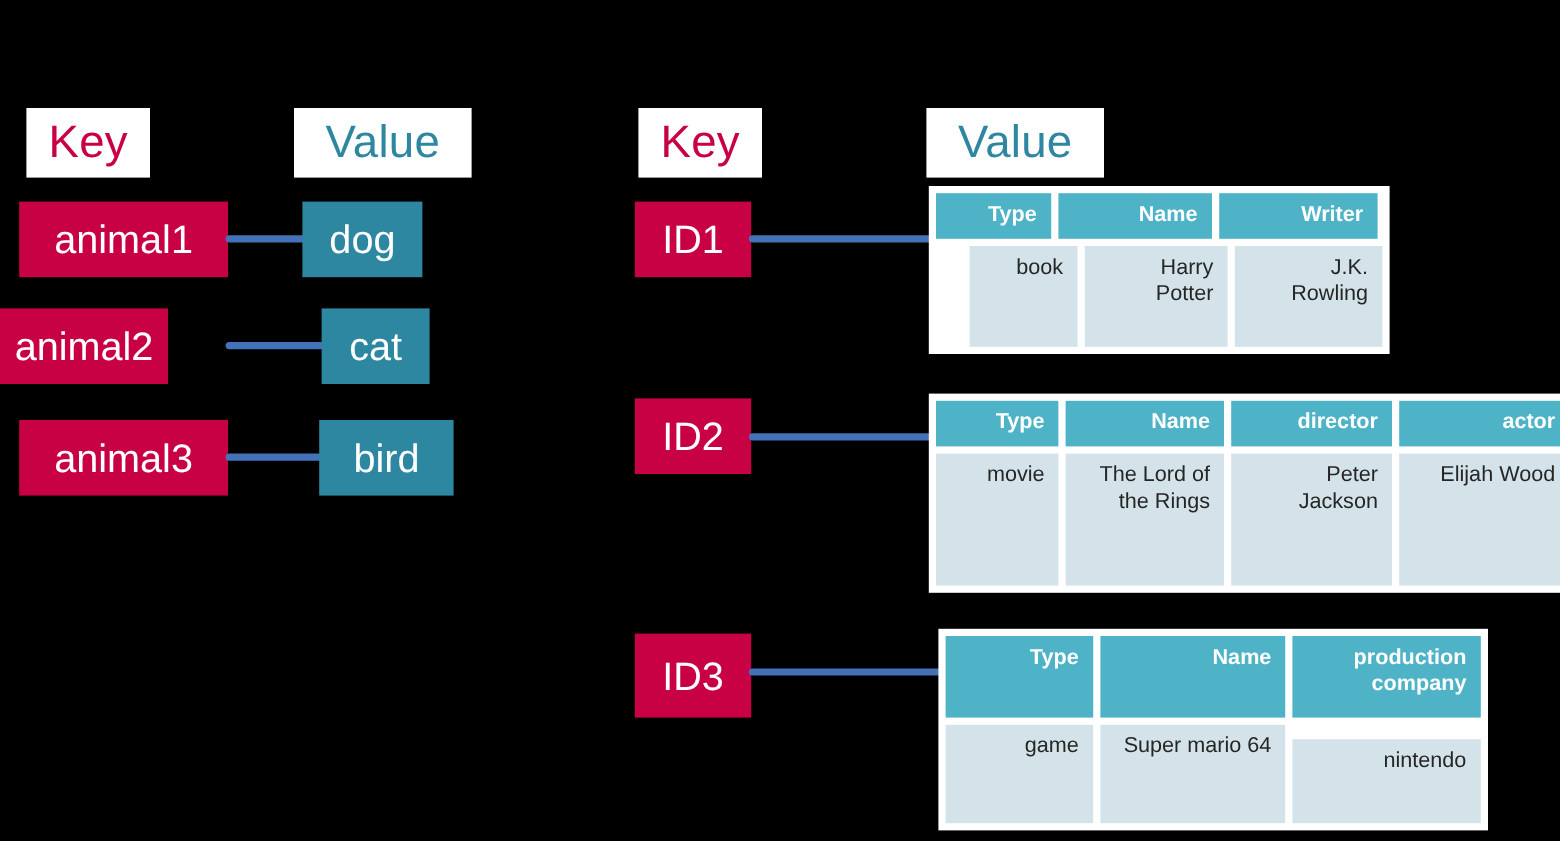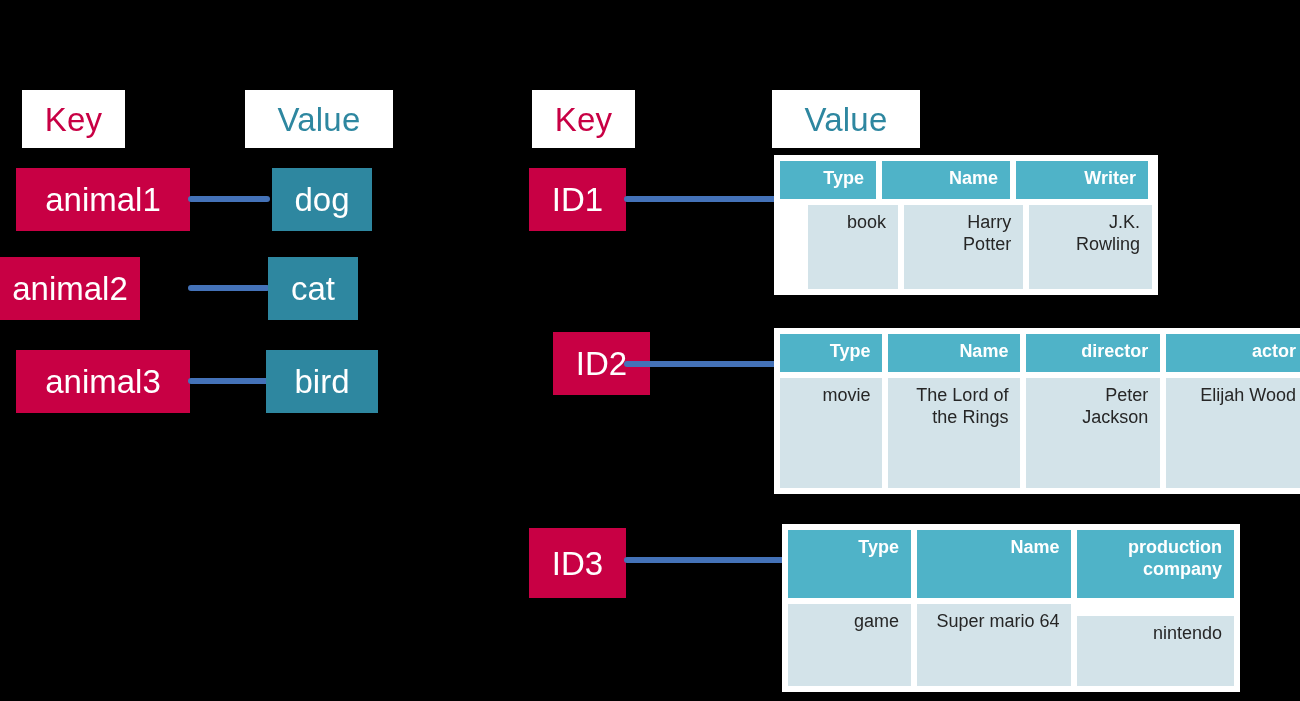--- a/index.html
+++ b/index.html
@@ -25,21 +25,21 @@
 
   
   .abs { position: absolute; box-sizing: border-box; }
 
   
   .hdr-chip {
     background: #ffffff;
     display: flex;
     align-items: center;
     justify-content: center;
-    font-size: 33px;
+    font-size: 38px;
     line-height: 1;
     letter-spacing: 0.2px;
   }
   .hdr-key   { color: #C80044; }
   .hdr-value { color: #2E87A0; }
 
   
   .key-box {
     background: #C80044;
     color: #ffffff;
@@ -113,21 +113,21 @@
   </div>
 
   <div class="abs hdr-chip hdr-value" style="left:245px; top:90px; width:148px; height:58px;">
     <span>Value</span>
   </div>
 
   <div class="abs key-box" style="left:16px; top:168px; width:174px; height:63px;">
     <span>animal1</span>
   </div>
   <div class="abs connector" style="left:188px; top:196px; width:82px;"></div>
-  <div class="abs val-box" style="left:272px; top:168px; width:100px; height:63px;">
+  <div class="abs val-box" style="left:252px; top:168px; width:100px; height:63px;">
     <span>dog</span>
   </div>
 
   <div class="abs key-box" style="left:0; top:257px; width:140px; height:63px;">
     <span>animal2</span>
   </div>
   <div class="abs connector" style="left:188px; top:285px; width:82px;"></div>
   <div class="abs val-box" style="left:268px; top:257px; width:90px; height:63px;">
     <span>cat</span>
   </div>
@@ -159,21 +159,21 @@
       <div class="kv-cell head-cell" style="width:128px;">Name</div>
       <div class="kv-cell head-cell" style="width:132px;">Writer</div>
     </div>
     <div class="kv-row body-row" style="flex:1;padding-left:28px;">
       <div class="kv-cell body-cell" style="width:96px;">book</div>
       <div class="kv-cell body-cell" style="width:128px;">Harry Potter</div>
       <div class="kv-cell body-cell" style="width:132px;">J.K. Rowling</div>
     </div>
   </div>
 
-  <div class="abs key-box" style="left:529px; top:332px; width:97px; height:63px;margin-left:24px;">
+  <div class="abs key-box" style="left:529px; top:332px; width:97px; height:63px;">
     <span>ID2</span>
   </div>
   <div class="abs connector" style="left:624px; top:361px; width:156px;"></div>
 
   <div class="abs kv-table" style="left:774px; top:328px; width:540px; height:166px;">
     <div class="kv-row head-row">
       <div class="kv-cell head-cell" style="width:104px;">Type</div>
       <div class="kv-cell head-cell" style="width:134px;">Name</div>
       <div class="kv-cell head-cell" style="width:136px;">director</div>
       <div class="kv-cell head-cell" style="width:144px;">actor</div>

